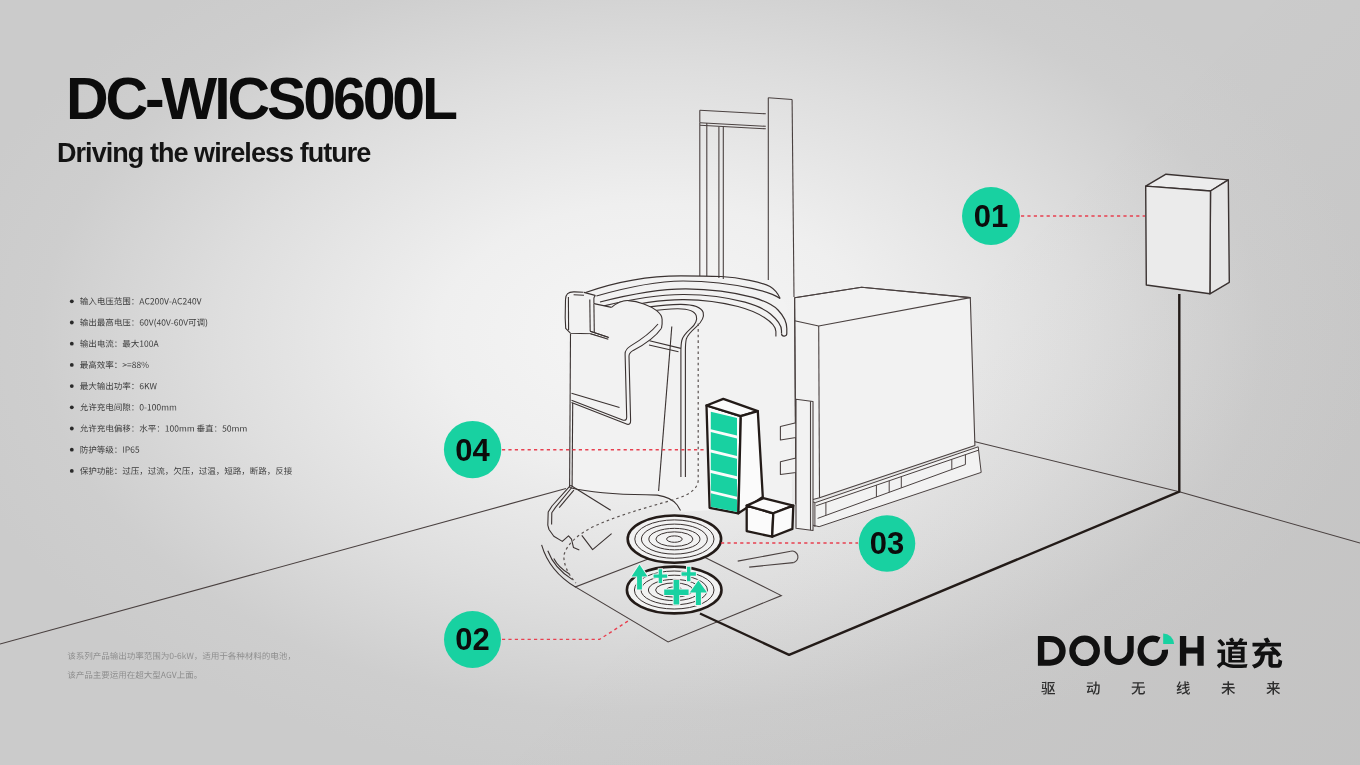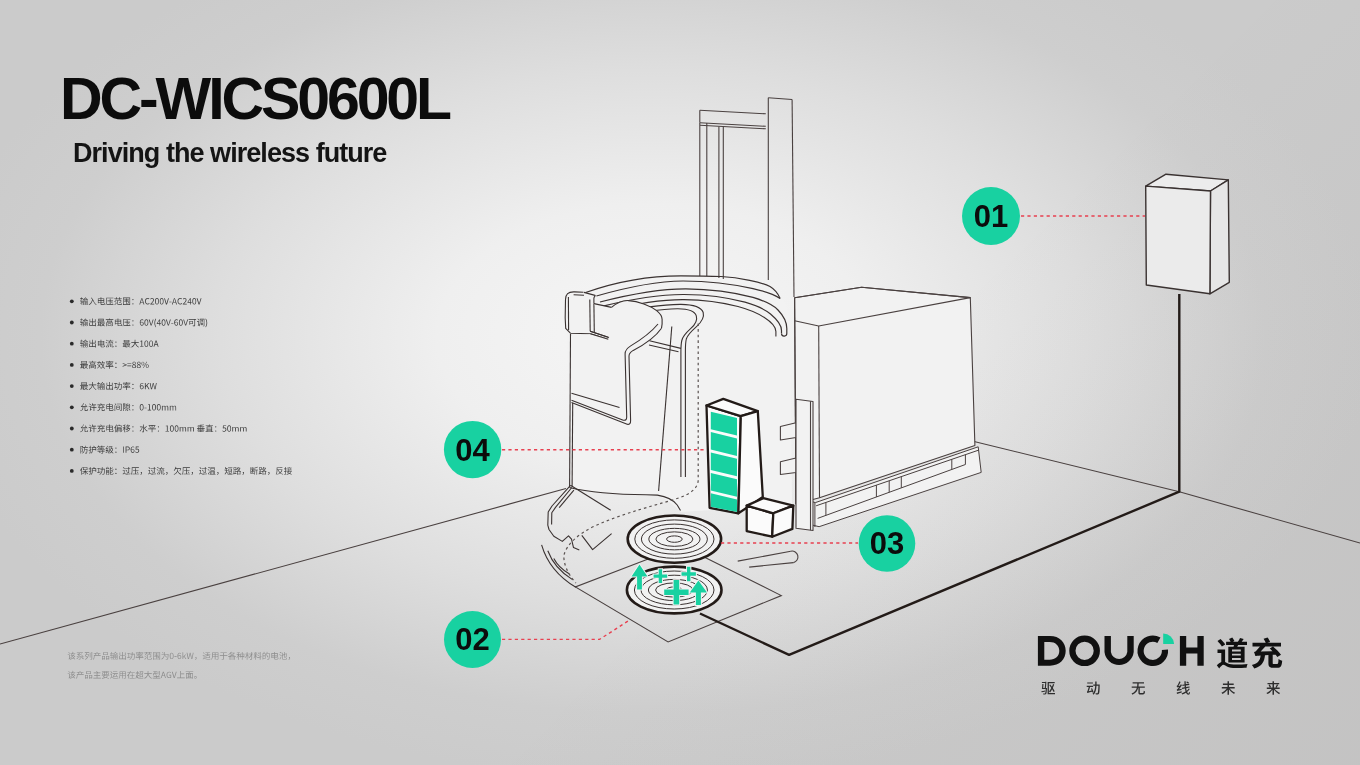--- a/index.html
+++ b/index.html
@@ -4,22 +4,22 @@
 html,body{margin:0;padding:0;width:1360px;height:765px;overflow:hidden;}
 body{font-family:"Liberation Sans",sans-serif;
 background:
  linear-gradient(135deg, rgba(60,50,45,0) 58%, rgba(60,50,45,0.05) 100%),
  radial-gradient(53% 58% at 48% 44%, #f6f6f6 0%, #efefef 30%, #dedede 60%, #cecece 85%, #cbcbcb 100%);
 }
 .abs{position:absolute;}
 svg .tl{stroke:#4a4140;stroke-width:1.1;fill:none;}
 </style></head>
 <body>
-<div class="abs" style="left:60px;top:65px;font-size:59px;font-weight:bold;letter-spacing:-3.1px;color:#0c0c0c;">DC-WICS0600L</div>
-<div class="abs" style="left:73px;top:138px;font-size:27px;font-weight:bold;letter-spacing:-0.95px;color:#141414;">Driving the wireless future</div>
+<div class="abs" style="left:66px;top:65px;font-size:59px;font-weight:bold;letter-spacing:-3.1px;color:#0c0c0c;">DC-WICS0600L</div>
+<div class="abs" style="left:57px;top:138px;font-size:27px;font-weight:bold;letter-spacing:-0.95px;color:#141414;">Driving the wireless future</div>
 <svg class="abs" style="left:0;top:0" width="1360" height="765" viewBox="0 0 1360 765">
 <path d="M0,644 L566,488.5" class="tl"></path>
 <path d="M972,441 L1179.3,491.7 L1360,543" class="tl"></path>
 <path d="M682,546 L781.3,595.6 L668.1,641.9 L575.4,586.9 Z" fill="#f2f2f2" class="tl"></path>
 <path d="M700,613.5 L789.1,654.9 L1179.3,491.7 L1179.3,294" fill="none" stroke="#231b18" stroke-width="2.4" stroke-linejoin="round"></path>
 <g stroke="#3a3231" stroke-width="1.4" stroke-linejoin="round">
 <path d="M1145.7,186.1 L1166,174.2 L1228.3,179.9 L1210.5,191 Z" fill="#ececec"></path>
 <path d="M1210.5,191 L1228.3,179.9 L1229.3,282.3 L1209.9,293.8 Z" fill="#e6e6e6"></path>
 <path d="M1145.7,186.1 L1210.5,191 L1209.9,293.8 L1146.3,285.0 Z" fill="#ebebeb"></path>
 </g>

